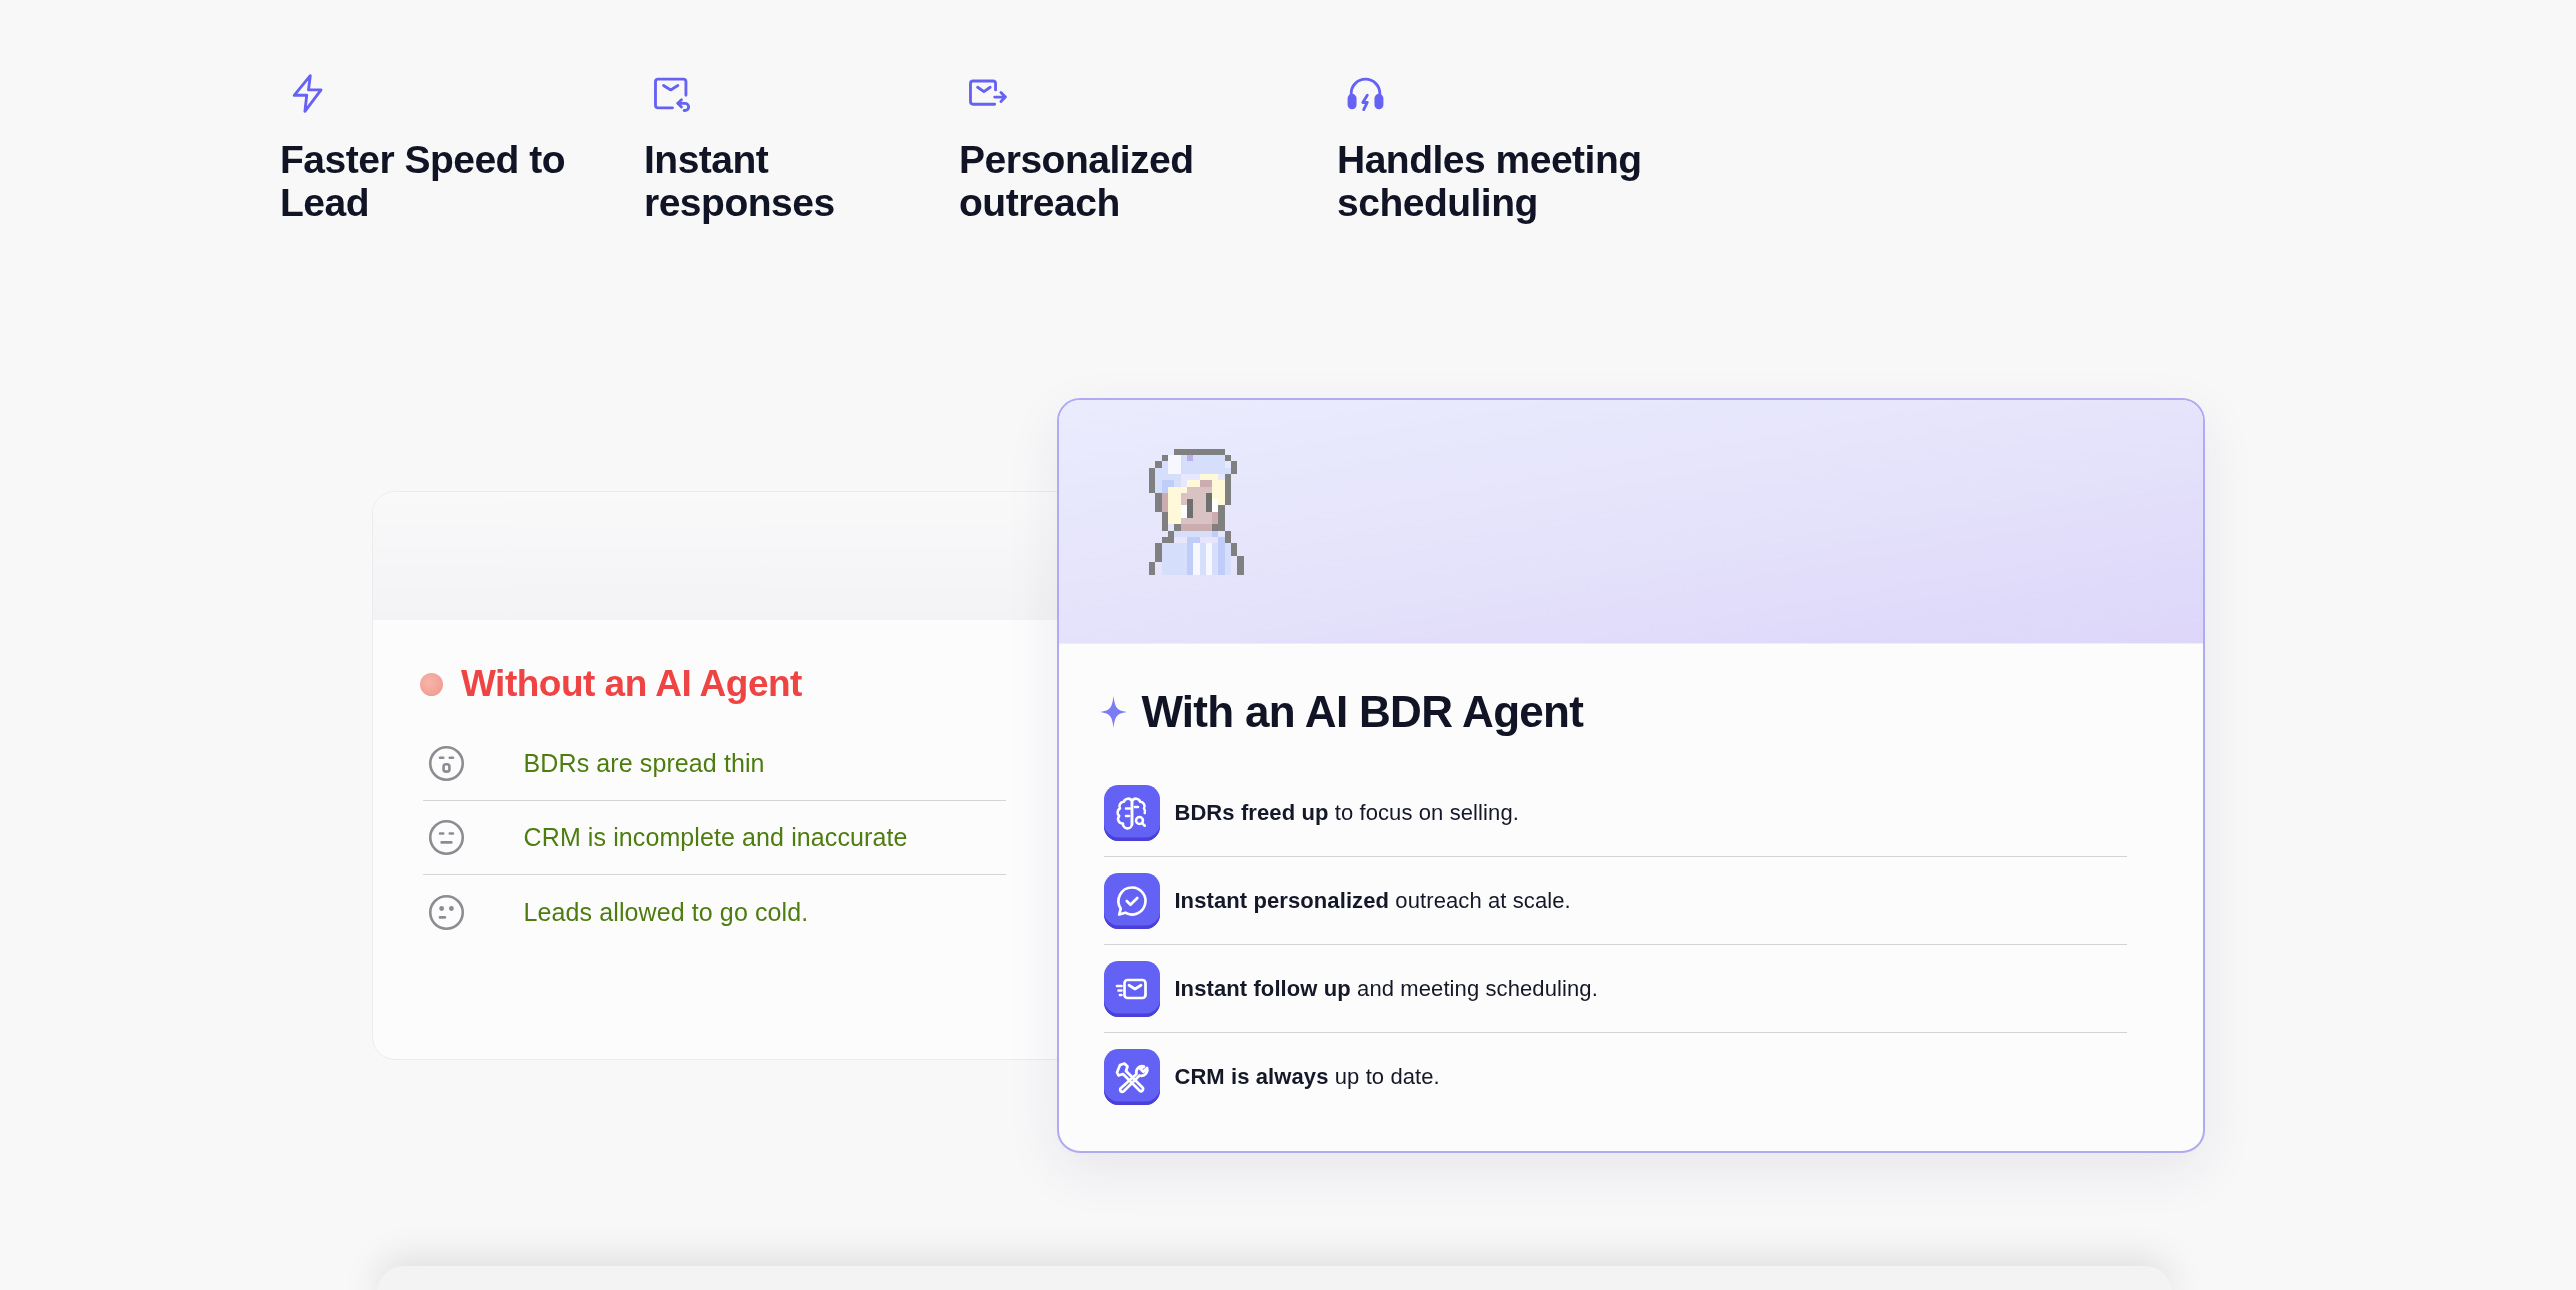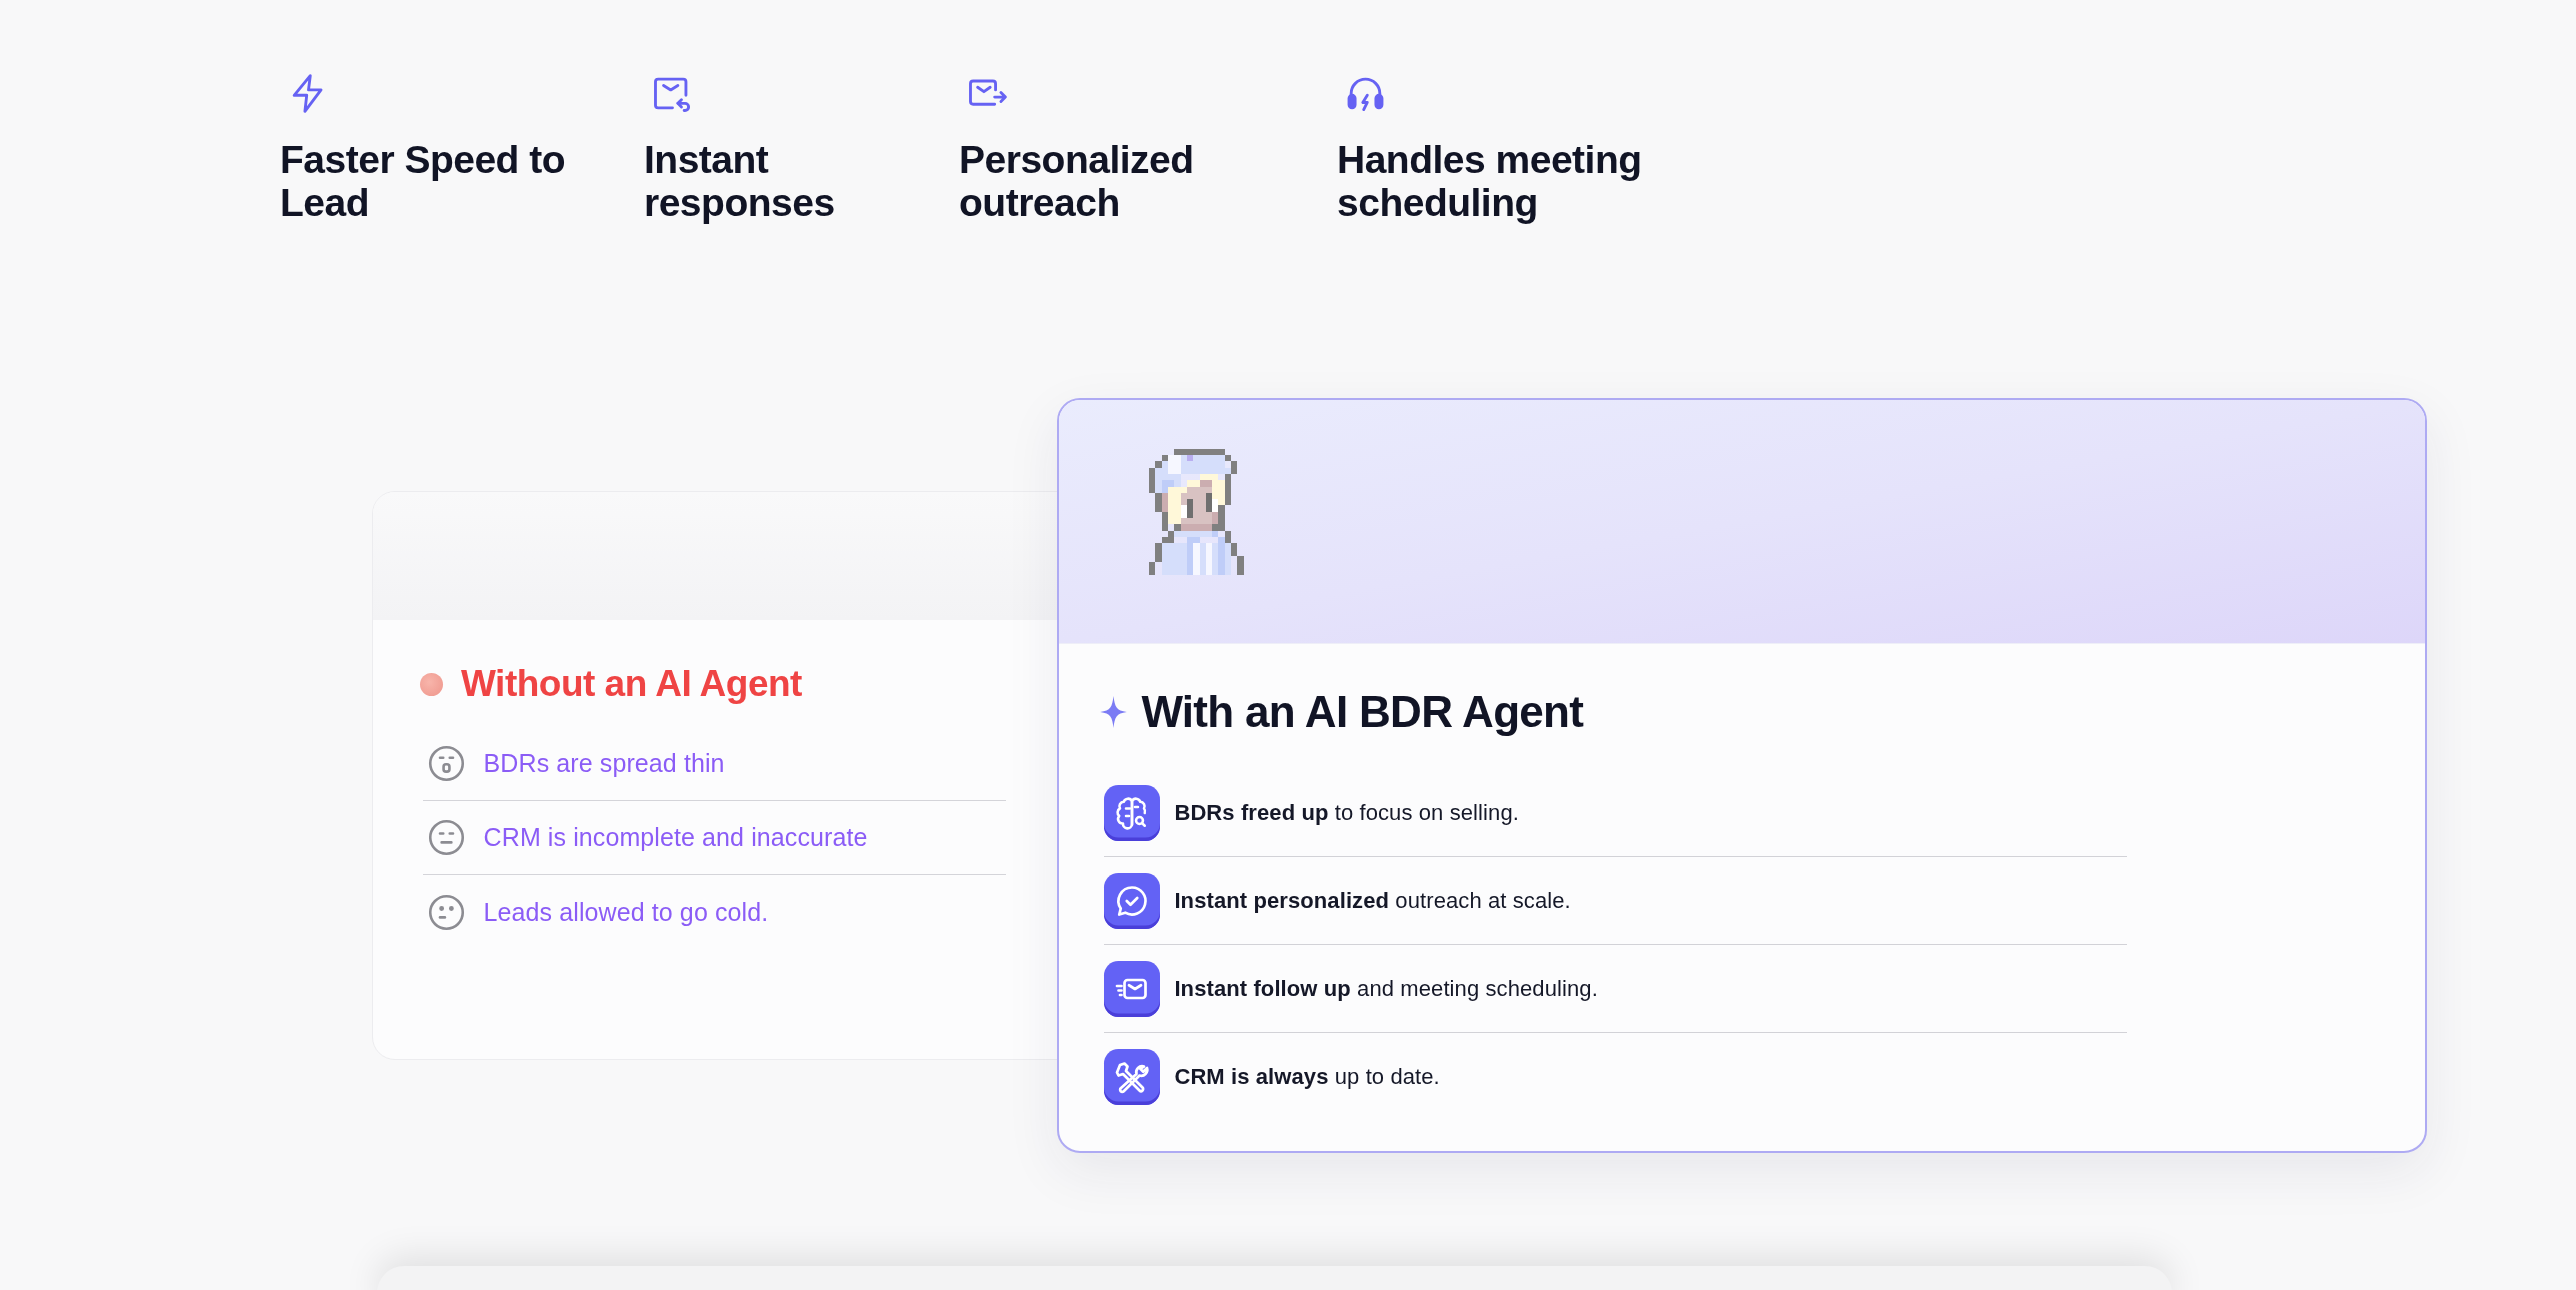--- a/index.html
+++ b/index.html
@@ -51,27 +51,27 @@
     .card-without .heading .htext {
       font-size: 37px; font-weight: 700; letter-spacing: -0.5px; color: #ef4444;
     }
     .wo-list { position: absolute; left: 50px; top: 235px; width: 583px; }
     .wo-item {
       height: 74px; display: flex; align-items: center;
       border-bottom: 1.8px solid #d4d4d9;
     }
     .wo-item:last-child { border-bottom: none; }
     .wo-item .emoji { width: 39px; height: 39px; margin-left: 3.6px; margin-right: 18px; flex: none; }
-    .wo-item .txt { font-size: 25px; color: #8b5cf6; letter-spacing: 0.1px; }
+    .wo-item .txt { font-size: 25px; color: #4d7c0f; letter-spacing: 0.1px; margin-left: 40px; }
 
     
     .card-with {
       position: absolute;
       left: 1057px; top: 398px;
-      width: 1370px; height: 755px;
+      width: 1148px; height: 755px;
       background: #fcfcfd;
       border: 2.7px solid #aeaaf3;
       border-radius: 23px;
       overflow: hidden;
       box-shadow: 0 18px 54px rgba(40, 40, 80, 0.08);
     }
     .card-with .banner {
       height: 244px;
       background: linear-gradient(170deg, #eaecfd 0%, #e5e3fb 50%, #ddd6f9 100%);
       position: relative;

